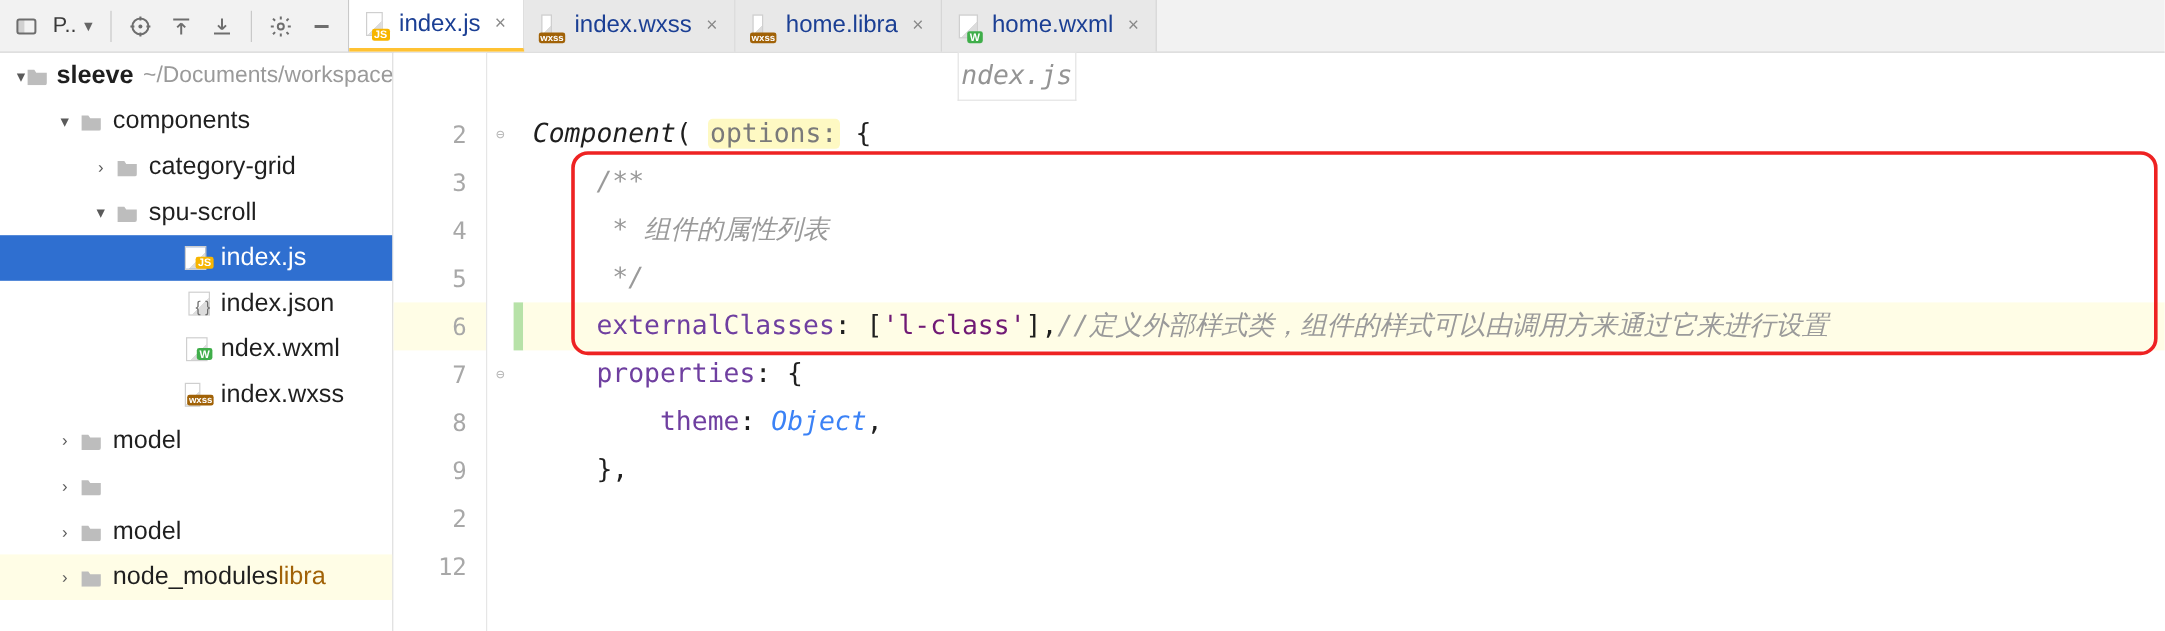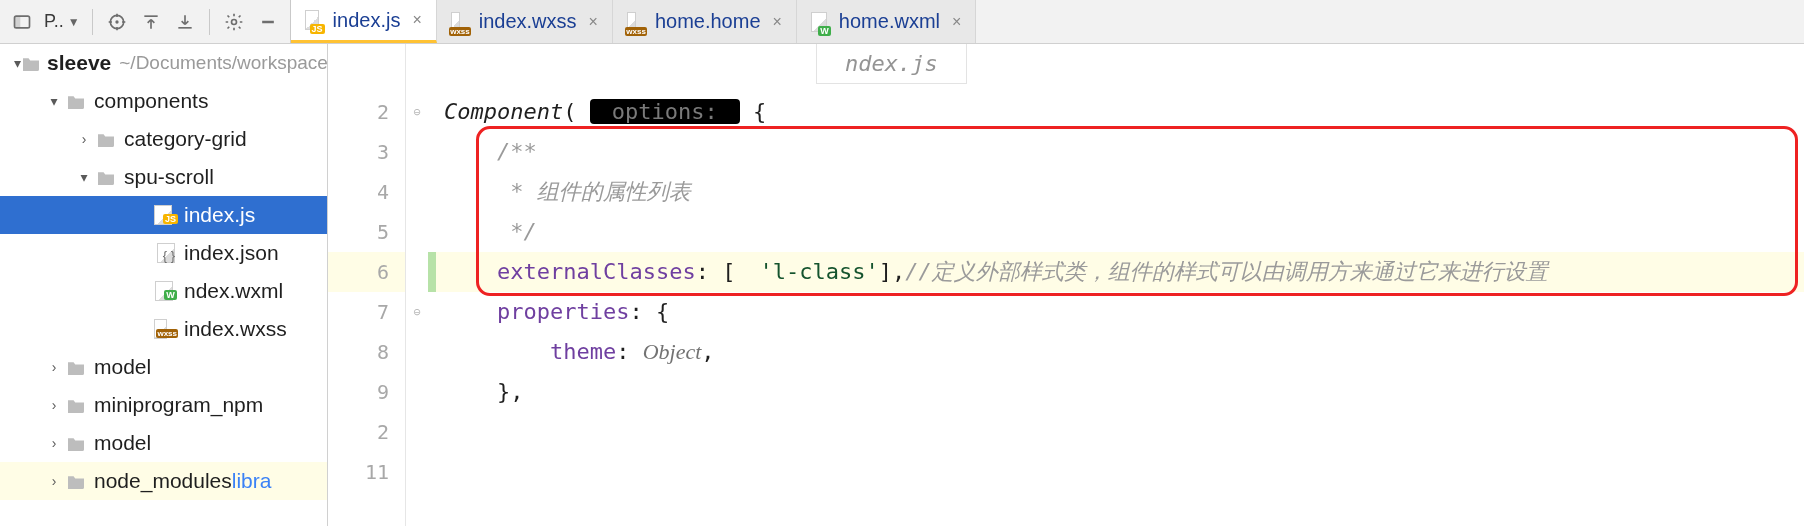--- a/index.html
+++ b/index.html
@@ -28,42 +28,42 @@
 
   
   .tree-row { display: flex; align-items: center; height: 38px; white-space: nowrap; }
   .tree-row .chev { width: 20px; display: inline-flex; justify-content: center; color: #5a5a5a; font-size: 14px; }
   .tree-row .folder-ico, .tree-row .file-ico { width: 24px; height: 20px; display: inline-flex; align-items: center; justify-content: center; margin-right: 6px; }
   .tree-row .lbl { color: #1f1f1f; }
   .tree-row.selected { background: #2f6fd0; color: #fff; }
   .tree-row.selected .lbl { color: #fff; }
   .tree-row .path-hint { color: #9a9a9a; margin-left: 8px; font-size: 19px; }
   .ind-1 { padding-left: 14px; } .ind-2 { padding-left: 44px; } .ind-3 { padding-left: 74px; } .ind-5 { padding-left: 134px; }
-  .lib-hint { color: #3b82f6; text-align: center; }
+  .lib-hint { color: #a16207; text-align: center; }
   .hl-row { background: #fffde6; }
 
   
-  .breadcrumb-overlay { position: absolute; left: 488px; top: 0; height: 40px; display: flex; align-items: center; background: #fff; padding: 0 28px; font-style: italic; color: #949494; font-size: 22px; z-index: 3; font-family: Menlo, Consolas, monospace; border: 1px solid #e3e3e3; border-top: none; }
+  .breadcrumb-overlay { position: absolute; left: 470px; top: 0; height: 40px; display: flex; align-items: center; background: #fff; padding: 0 2px; font-style: italic; color: #949494; font-size: 22px; z-index: 3; font-family: Menlo, Consolas, monospace; border: 1px solid #e3e3e3; border-top: none; }
   .code-area { position: absolute; inset: 0; display: flex; }
   .gutter { width: 78px; text-align: right; color: #a8a8a8; background: #fff; border-right: 1px solid #e6e6e6; padding-top: 48px; font-size: 20px; }
   .gutter div { height: 40px; line-height: 40px; padding-right: 16px; }
   .fold-col { width: 22px; padding-top: 48px; position: relative; }
   .fold-col .mark { height: 40px; display: flex; align-items: center; justify-content: center; color: #b9b9b9; font-size: 12px; }
   .change-col { width: 8px; padding-top: 48px; }
   .change-col div { height: 40px; }
   .change-green { background: #b7e2a8; }
   .code { flex: 1; padding-top: 48px; position: relative; }
   .code .line { height: 40px; line-height: 40px; white-space: pre; padding-left: 8px; }
   .hl-line { background: #fffde6; }
   .tok-ident { color: #1f1f1f; font-style: italic; }
   .tok-prop { color: #6f3fa0; }
-  .tok-str { color: #14532d; margin-left: 24px; }
-  .tok-type { color: #737373; font-style: italic; font-family: Liberation Serif, serif; }
+  .tok-str { color: #701a75; }
+  .tok-type { color: #3b82f6; font-style: italic; }
   .tok-comment { color: #9a9a9a; font-style: italic; }
-  .tok-param { background: #000000; color: #7a7a7a; border-radius: 4px; padding: 0 22px; font-style: normal; }
+  .tok-param { background: #fef9c3; color: #7a7a7a; border-radius: 4px; padding: 0 2px; font-style: normal; }
   .redbox { position: absolute; border: 3px solid #e22; border-radius: 14px; pointer-events: none; }
 
   .folder-svg { fill: #bdbdbd; }
   .js-badge { background: #f7b500; color: #fff; font-size: 9px; font-weight: bold; padding: 0 2px; border-radius: 2px; position: relative; top: 4px; }
   .wxss-badge { background: #a16207; color: #fff; font-size: 8px; font-weight: bold; padding: 0 1px; border-radius: 2px; position: relative; top: 4px; }
   .wxml-badge { background: #3fae4a; color: #fff; font-size: 9px; font-weight: bold; padding: 0 2px; border-radius: 2px; position: relative; top: 4px; }
   .json-badge { color: #6e6e6e; font-size: 13px; position: relative; top: 2px; }
   .page-corner { width: 18px; height: 20px; background: linear-gradient(135deg, #fff 0 60%, #dcdcdc 60% 100%); border: 1px solid #cfcfcf; display: inline-block; }
 </style>
 </head>
@@ -132,21 +132,21 @@
             <span class="wxss-badge" style="margin-left:-11px">wxss</span>
           </span>
           <span>index.wxss</span>
           <span class="close">×</span>
         </div>
         <div class="tab">
           <span class="file-ico">
             <span class="page-corner"></span>
             <span class="wxss-badge" style="margin-left:-11px">wxss</span>
           </span>
-          <span>home.home</span>
+          <span>home.libra</span>
           <span class="close">×</span>
         </div>
         <div class="tab">
           <span class="file-ico">
             <span class="page-corner"></span>
             <span class="wxml-badge" style="margin-left:-9px">W</span>
           </span>
           <span>home.wxml</span>
           <span class="close">×</span>
         </div>
@@ -235,21 +235,20 @@
             </span>
             <span class="lbl">model</span>
           </div>
           <div class="tree-row ind-2">
             <span class="chev">›</span>
             <span class="folder-ico">
               <svg width="20" height="16" viewBox="0 0 24 20">
                 <path class="folder-svg" d="M2 4h7l2 3h11v11a2 2 0 0 1-2 2H2z"></path>
               </svg>
             </span>
-            <span class="lbl">miniprogram_npm</span>
           </div>
           <div class="tree-row ind-2">
             <span class="chev">›</span>
             <span class="folder-ico">
               <svg width="20" height="16" viewBox="0 0 24 20">
                 <path class="folder-svg" d="M2 4h7l2 3h11v11a2 2 0 0 1-2 2H2z"></path>
               </svg>
             </span>
             <span class="lbl">model</span>
           </div>
@@ -272,21 +271,21 @@
         <div class="gutter" id="gutter">
             <div>2</div>
             <div>3</div>
             <div>4</div>
             <div>5</div>
             <div class="hl-line">6</div>
             <div>7</div>
             <div>8</div>
             <div>9</div>
             <div>2</div>
-            <div>11</div>
+            <div>12</div>
           </div>
         <div class="fold-col" id="foldcol">
             <div class="mark">⊖</div>
             <div class="mark"></div>
             <div class="mark"></div>
             <div class="mark"></div>
             <div class="mark"></div>
             <div class="mark">⊖</div>
             <div class="mark"></div>
             <div class="mark"></div>

